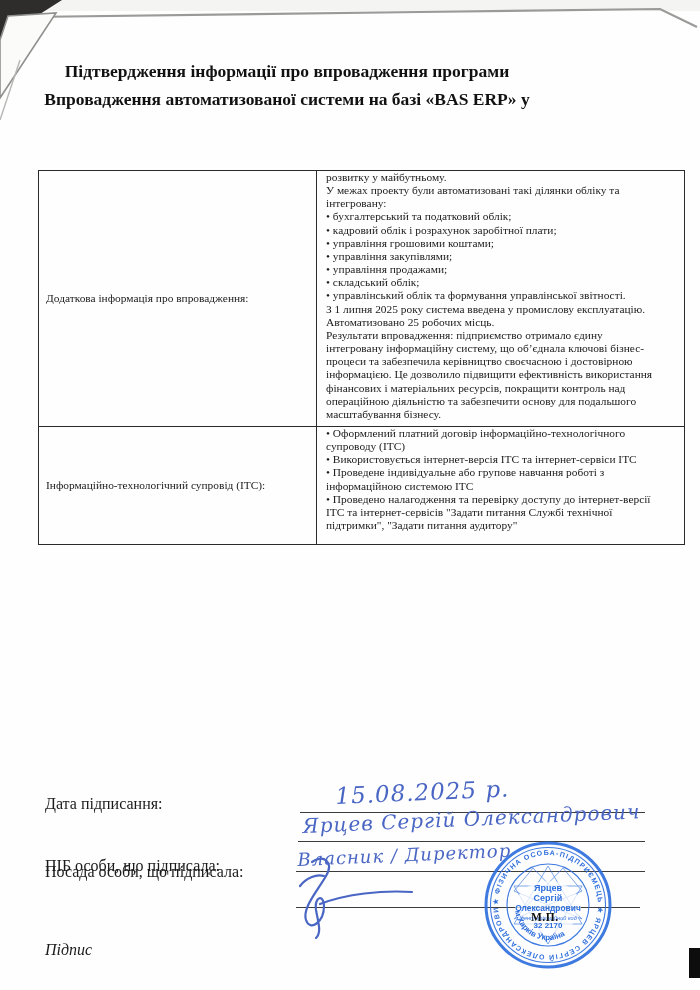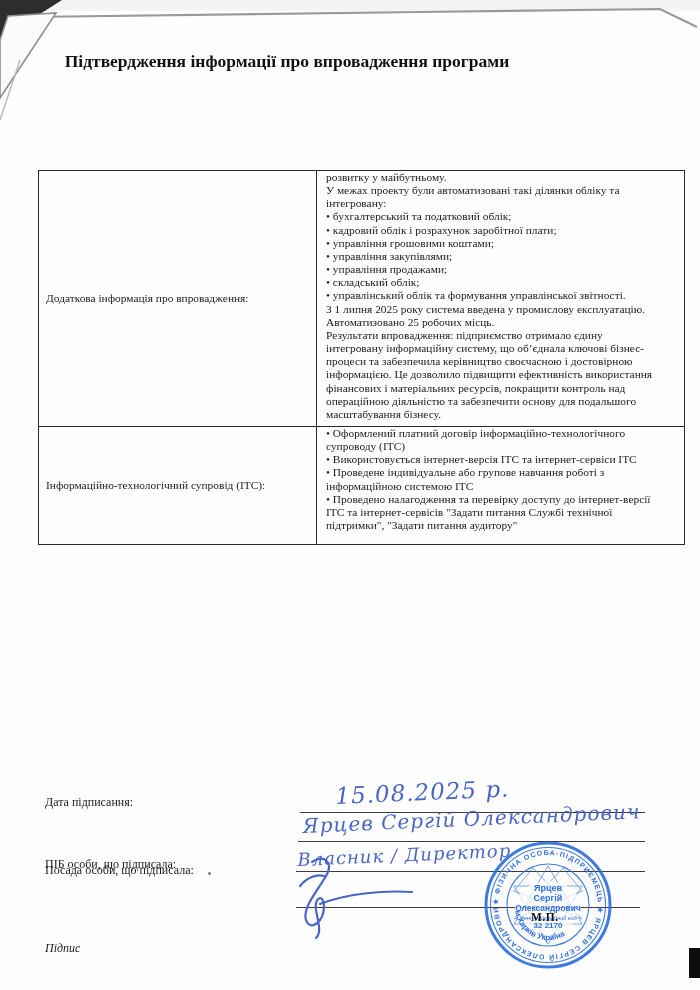--- a/index.html
+++ b/index.html
@@ -4,38 +4,38 @@
 <style>
   html,body{margin:0;padding:0;background:#ffffff;}
   #scan{
     position:relative;width:700px;height:990px;overflow:hidden;
     background:#fefefe;font-family:"Liberation Serif","DejaVu Serif",serif;color:#1c1c1c;
   }
   
   .artifact{position:absolute;}
   
   .title-block{
-    position:absolute;left:0;top:48px;width:574px;text-align:center;
+    position:absolute;left:0;top:58px;width:574px;text-align:center;
     font-size:17.5px;font-weight:bold;line-height:27.5px;color:#111;
   }
   
   .doc-table{
     position:absolute;left:38px;top:170px;width:630px;
     border:1.5px solid #2a2a2a;border-collapse:collapse;table-layout:fixed;
   }
   .doc-table td{
     border:1.2px solid #2a2a2a;vertical-align:middle;
     font-size:11.4px;line-height:13.15px;color:#1b1b1b;
   }
   .doc-table td.lbl{width:264px;padding:4px 6px 4px 7px;font-family:Liberation Serif, serif;}
   .doc-table td.val{width:352px;padding:0 6px 5px 9px;vertical-align:top;}
   .row-add .val{height:240px;}
   .row-its .val{height:112px;}
   
-  .sig-label{position:absolute;left:45px;font-size:12px;color:#1b1b1b;white-space:nowrap;}
+  .sig-label{position:absolute;left:45px;font-size:16px;color:#1b1b1b;white-space:nowrap;}
   .sig-line{position:absolute;border-bottom:1.2px solid #3c3c3c;height:0;}
   .hand{
     position:absolute;color:#4a66c4;font-family:"DejaVu Serif",serif;
     font-style:italic;white-space:nowrap;letter-spacing:1px;
     transform:rotate(-2.5deg);transform-origin:left bottom;
   }
   .hand-date{left:336px;top:783px;font-size:23px;}
   .hand-name{left:303px;top:814px;font-size:20px;}
   .hand-post{left:298px;top:849px;font-size:18px;}
   .mp-label{
@@ -58,20 +58,21 @@
     <polyline points="28,17 420,12 660,9 697,27" fill="none" stroke="#9a9a98" stroke-width="2.2"></polyline>
     <polygon points="0,0 62,0 40,14 6,34 0,40" fill="#2e2d2b"></polygon>
     <polygon points="8,16 56,13 0,98 0,40" fill="#fbfbfa" stroke="#8f8f8d" stroke-width="1.6"></polygon>
     <line x1="20" y1="60" x2="0" y2="120" stroke="#b7b7b5" stroke-width="1.4"></line>
   </svg>
 
   <div class="black-mark artifact"></div>
 
   <div class="title-block">
       <div>Підтвердження інформації про впровадження програми</div>
+      <div>Впровадження автоматизованої системи на базі «BAS ERP» у</div>
     </div>
 
   <table class="doc-table">
     <tbody>
         <tr class="row-add">
       <td class="lbl">Додаткова інформація про впровадження:</td>
       <td class="val">
             <div>розвитку у майбутньому.</div>
             <div>У межах проекту були автоматизовані такі ділянки обліку та</div>
             <div>інтегровану:</div>

